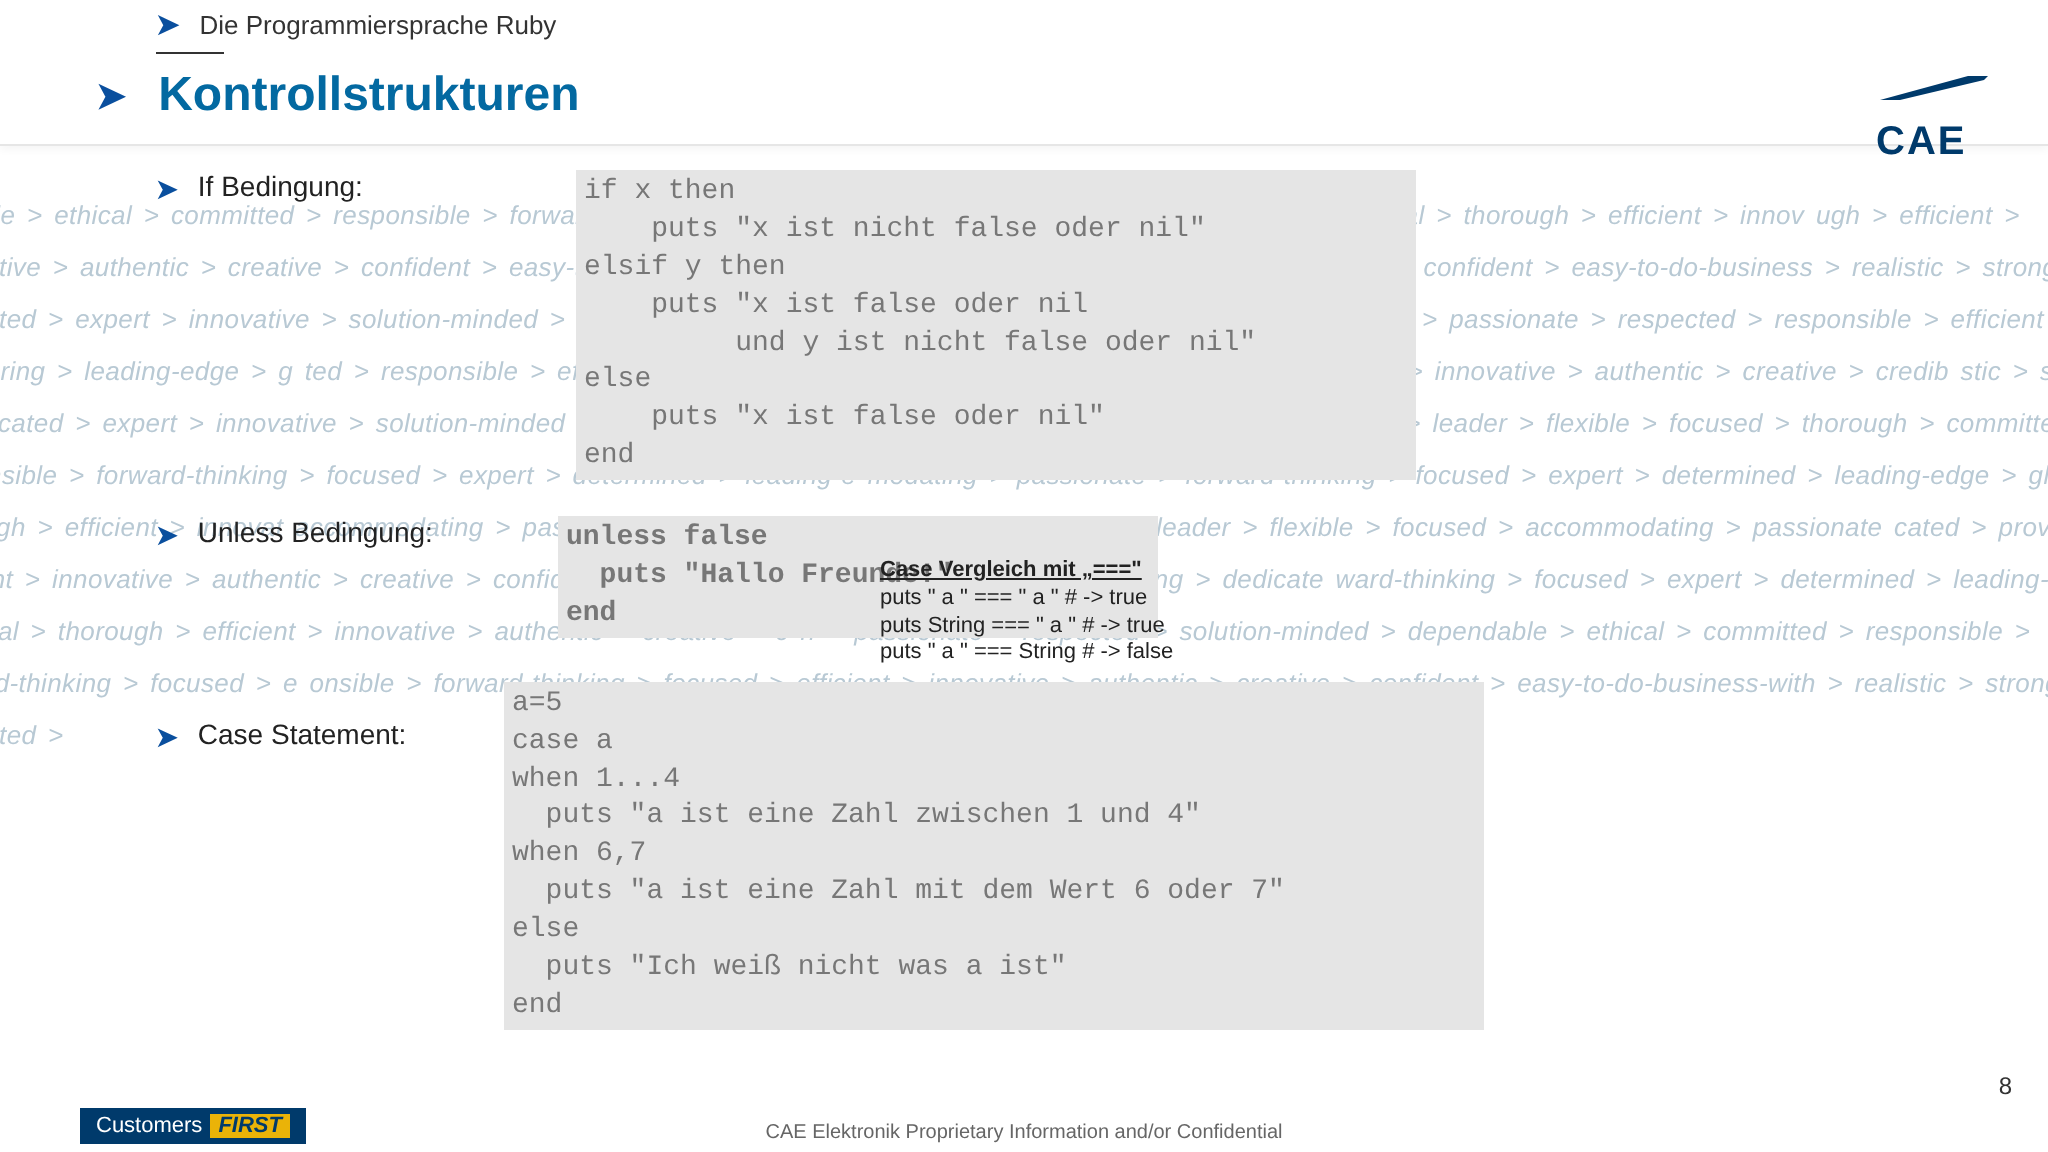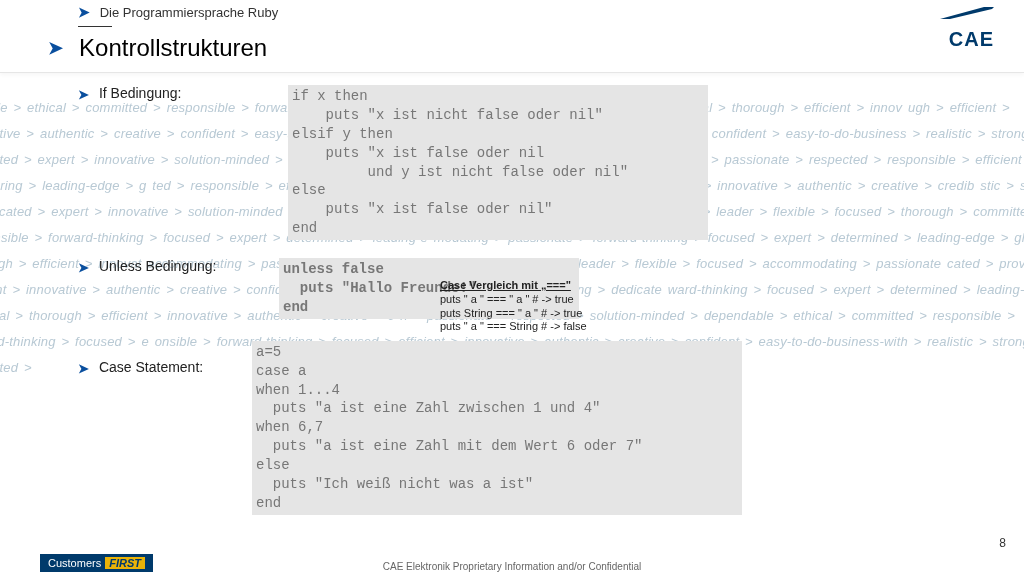--- a/index.html
+++ b/index.html
@@ -57,29 +57,29 @@
     background: #333;
   }
   .title-line {
     display: flex;
     align-items: center;
     margin-left: 48px;
     margin-top: 14px;
   }
   .title-line .arrow-icon { font-size: 18px; margin-right: 16px; }
   .title-text {
-    color: #000000;
+    color: #0369a1;
     font-size: 24px;
-    font-weight: normal;
+    font-weight: bold;
   }
   .logo {
     position: absolute;
     right: 30px;
-    top: 5px;
-    text-align: right;
+    top: 36px;
+    text-align: left;
   }
   .logo-swoosh {
     width: 56px;
     height: 16px;
     margin-bottom: 3px;
     margin-left: auto;
   }
   .logo-text {
     color: #003a6b;
     font-size: 20px;

